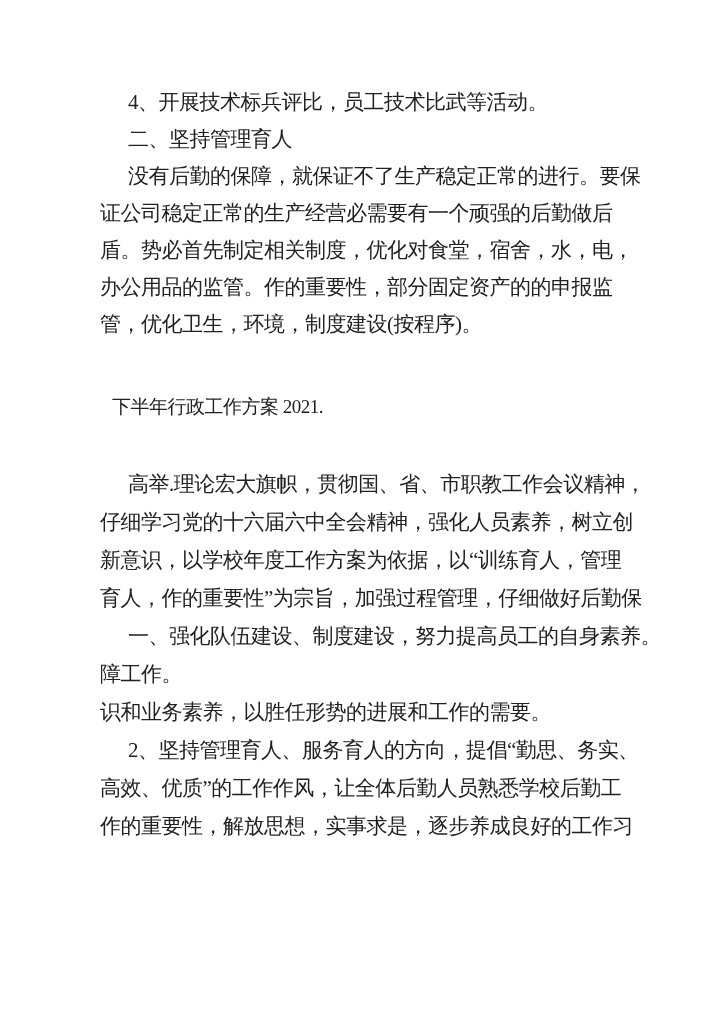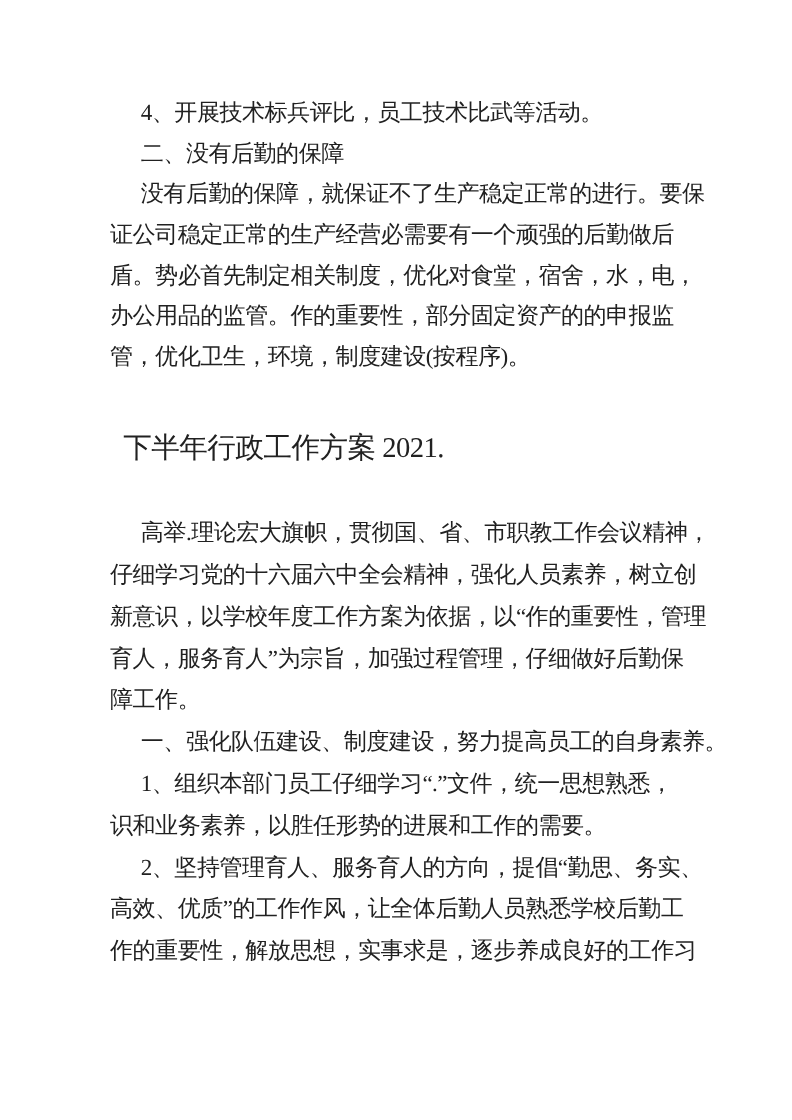--- a/index.html
+++ b/index.html
@@ -40,46 +40,45 @@
   .line.indent {
     padding-left: 28px;
   }
   .doc-heading {
     line-height: 38px;
     height: 38px;
     margin-top: 45px;
     margin-bottom: 39px;
     padding-left: 12px;
     white-space: nowrap;
-    font-size: 26px;
+    font-size: 19px;
     font-weight: normal;
   }
 </style>
 </head>
 <body>
 
 <div class="page">
   <div class="doc">
     <div class="block block-top">
         <div class="line indent">4、开展技术标兵评比，员工技术比武等活动。</div>
-        <div class="line indent">二、没有后勤的保障</div>
+        <div class="line indent">二、坚持管理育人</div>
         <div class="line indent">没有后勤的保障，就保证不了生产稳定正常的进行。要保</div>
         <div class="line">证公司稳定正常的生产经营必需要有一个顽强的后勤做后</div>
         <div class="line">盾。势必首先制定相关制度，优化对食堂，宿舍，水，电，</div>
         <div class="line">办公用品的监管。作的重要性，部分固定资产的的申报监</div>
         <div class="line">管，优化卫生，环境，制度建设(按程序)。</div>
       </div>
     <div class="doc-heading">下半年行政工作方案 2021.</div>
     <div class="block block-bottom">
         <div class="line indent">高举.理论宏大旗帜，贯彻国、省、市职教工作会议精神，</div>
         <div class="line">仔细学习党的十六届六中全会精神，强化人员素养，树立创</div>
-        <div class="line">新意识，以学校年度工作方案为依据，以“作的重要性，管理</div>
-        <div class="line">育人，服务育人”为宗旨，加强过程管理，仔细做好后勤保</div>
+        <div class="line">新意识，以学校年度工作方案为依据，以“训练育人，管理</div>
+        <div class="line">育人，作的重要性”为宗旨，加强过程管理，仔细做好后勤保</div>
+        <div class="line indent">一、强化队伍建设、制度建设，努力提高员工的自身素养。</div>
         <div class="line">障工作。</div>
-        <div class="line indent">一、强化队伍建设、制度建设，努力提高员工的自身素养。</div>
-        <div class="line indent">1、组织本部门员工仔细学习“.”文件，统一思想熟悉，</div>
         <div class="line">识和业务素养，以胜任形势的进展和工作的需要。</div>
         <div class="line indent">2、坚持管理育人、服务育人的方向，提倡“勤思、务实、</div>
         <div class="line">高效、优质”的工作作风，让全体后勤人员熟悉学校后勤工</div>
         <div class="line">作的重要性，解放思想，实事求是，逐步养成良好的工作习</div>
       </div>
   </div>
 </div>
 
 </body></html>

